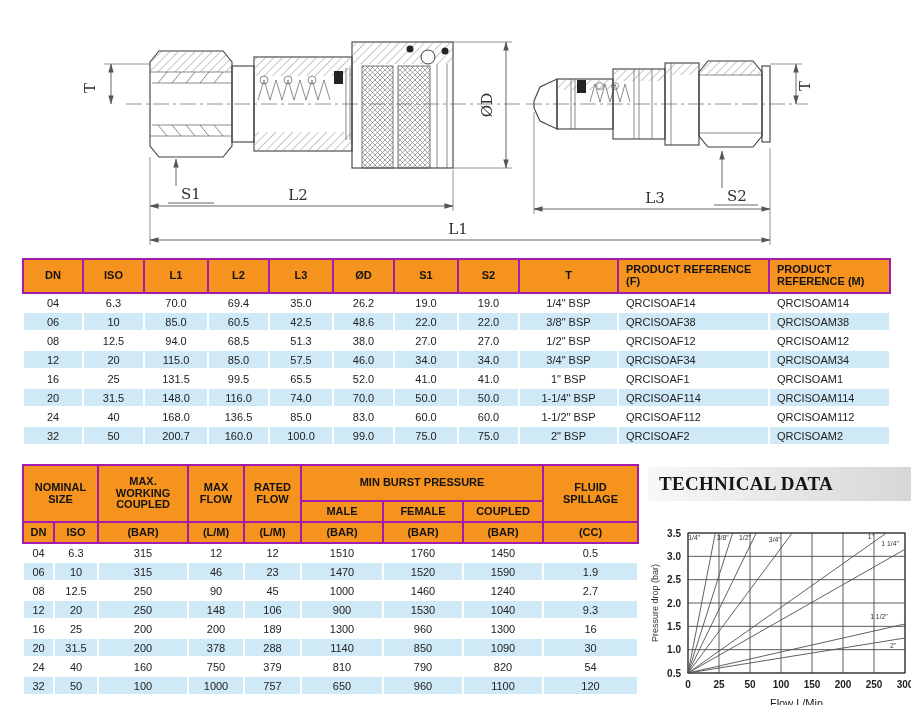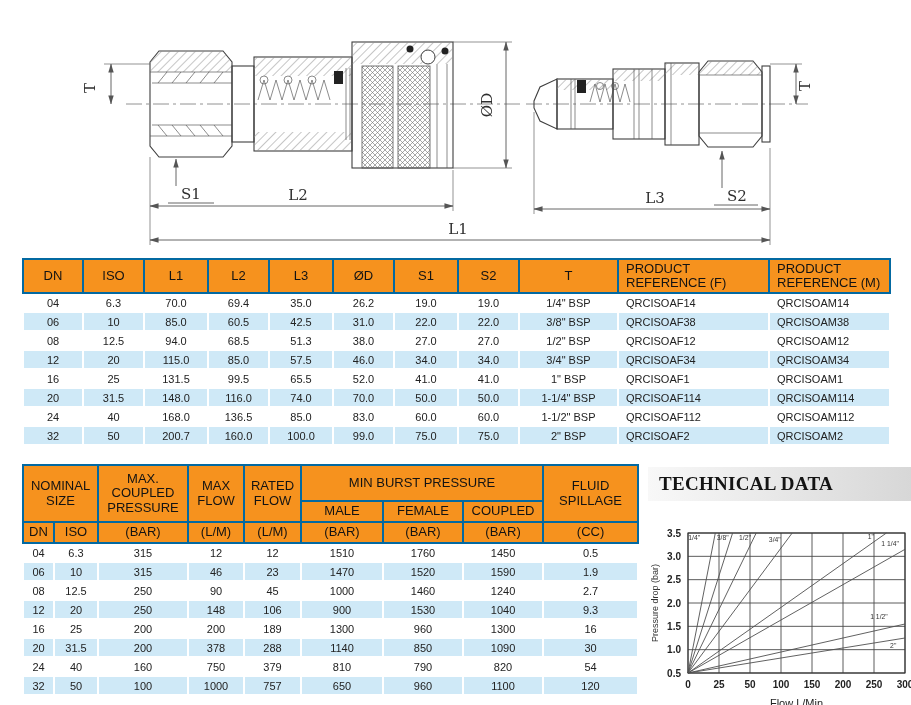--- a/index.html
+++ b/index.html
@@ -16,22 +16,22 @@
   #drawing-wrap{position:absolute;left:0;top:0;width:911px;height:255px;}
   .outline{stroke:#3f3f3f;stroke-width:1.1;fill:none;}
   .thin{stroke:#5a5a5a;stroke-width:.7;fill:none;}
   .dimline{stroke:#555;stroke-width:.9;fill:none;}
   .extline{stroke:#666;stroke-width:.7;fill:none;}
   .cl{stroke:#777;stroke-width:.8;stroke-dasharray:16 4 3 4;fill:none;}
   .dimtext{font-family:"DejaVu Serif","Liberation Serif",serif;font-size:15px;fill:#2e2e2e;}
   
   table.spec{border-collapse:collapse;table-layout:fixed;position:absolute;background:#fff;}
   table.spec th{
-    background:var(--orange);color:#131313;font-weight:normal;font-size:13px;line-height:1.08;
-    border:2px solid #0369a1;padding:1px 2px;text-align:center;
+    background:var(--orange);color:#131313;font-weight:bold;font-size:11px;line-height:1.08;
+    border:2px solid #a21caf;padding:1px 2px;text-align:center;
   }
   table.spec td{
     font-size:11px;color:#222;text-align:center;border:2px solid #fff;padding:1px 2px;height:15px;
   }
   table.spec tbody tr:nth-child(even) td{background:var(--rowblue);}
   #dimension-table{left:22px;top:258px;width:867px;}
   #dimension-table thead th{height:30px;}
   #dimension-table th.refhead, #dimension-table td.left{text-align:left;padding-left:7px;margin-top:36px;}
   #performance-table{left:22px;top:464px;width:615px;}
   #performance-table thead tr.rowA th{height:32px;}
@@ -205,21 +205,21 @@
         <td>1/4" BSP</td>
         <td class="left">QRCISOAF14</td>
         <td class="left">QRCISOAM14</td>
       </tr>
       <tr>
         <td>06</td>
         <td>10</td>
         <td>85.0</td>
         <td>60.5</td>
         <td>42.5</td>
-        <td>31.0</td>
+        <td>48.6</td>
         <td>22.0</td>
         <td>22.0</td>
         <td>3/8" BSP</td>
         <td class="left">QRCISOAF38</td>
         <td class="left">QRCISOAM38</td>
       </tr>
       <tr>
         <td>08</td>
         <td>12.5</td>
         <td>94.0</td>
@@ -308,21 +308,21 @@
       <col style="width:56px">
     <col style="width:57px">
       <col style="width:82px">
       <col style="width:80px">
       <col style="width:80px">
     <col style="width:95px">
   </colgroup>
   <thead>
     <tr class="rowA">
       <th colspan="2" rowspan="2">NOMINAL SIZE</th>
-      <th rowspan="2">MAX. COUPLED PRESSURE</th>
+      <th rowspan="2">MAX. WORKING COUPLED</th>
       <th rowspan="2">MAX FLOW</th>
       <th rowspan="2">RATED FLOW</th>
       <th colspan="3">MIN BURST PRESSURE</th>
       <th rowspan="2">FLUID SPILLAGE</th>
     </tr>
     <tr class="rowB">
       <th>MALE</th>
       <th>FEMALE</th>
       <th>COUPLED</th>
     </tr>

